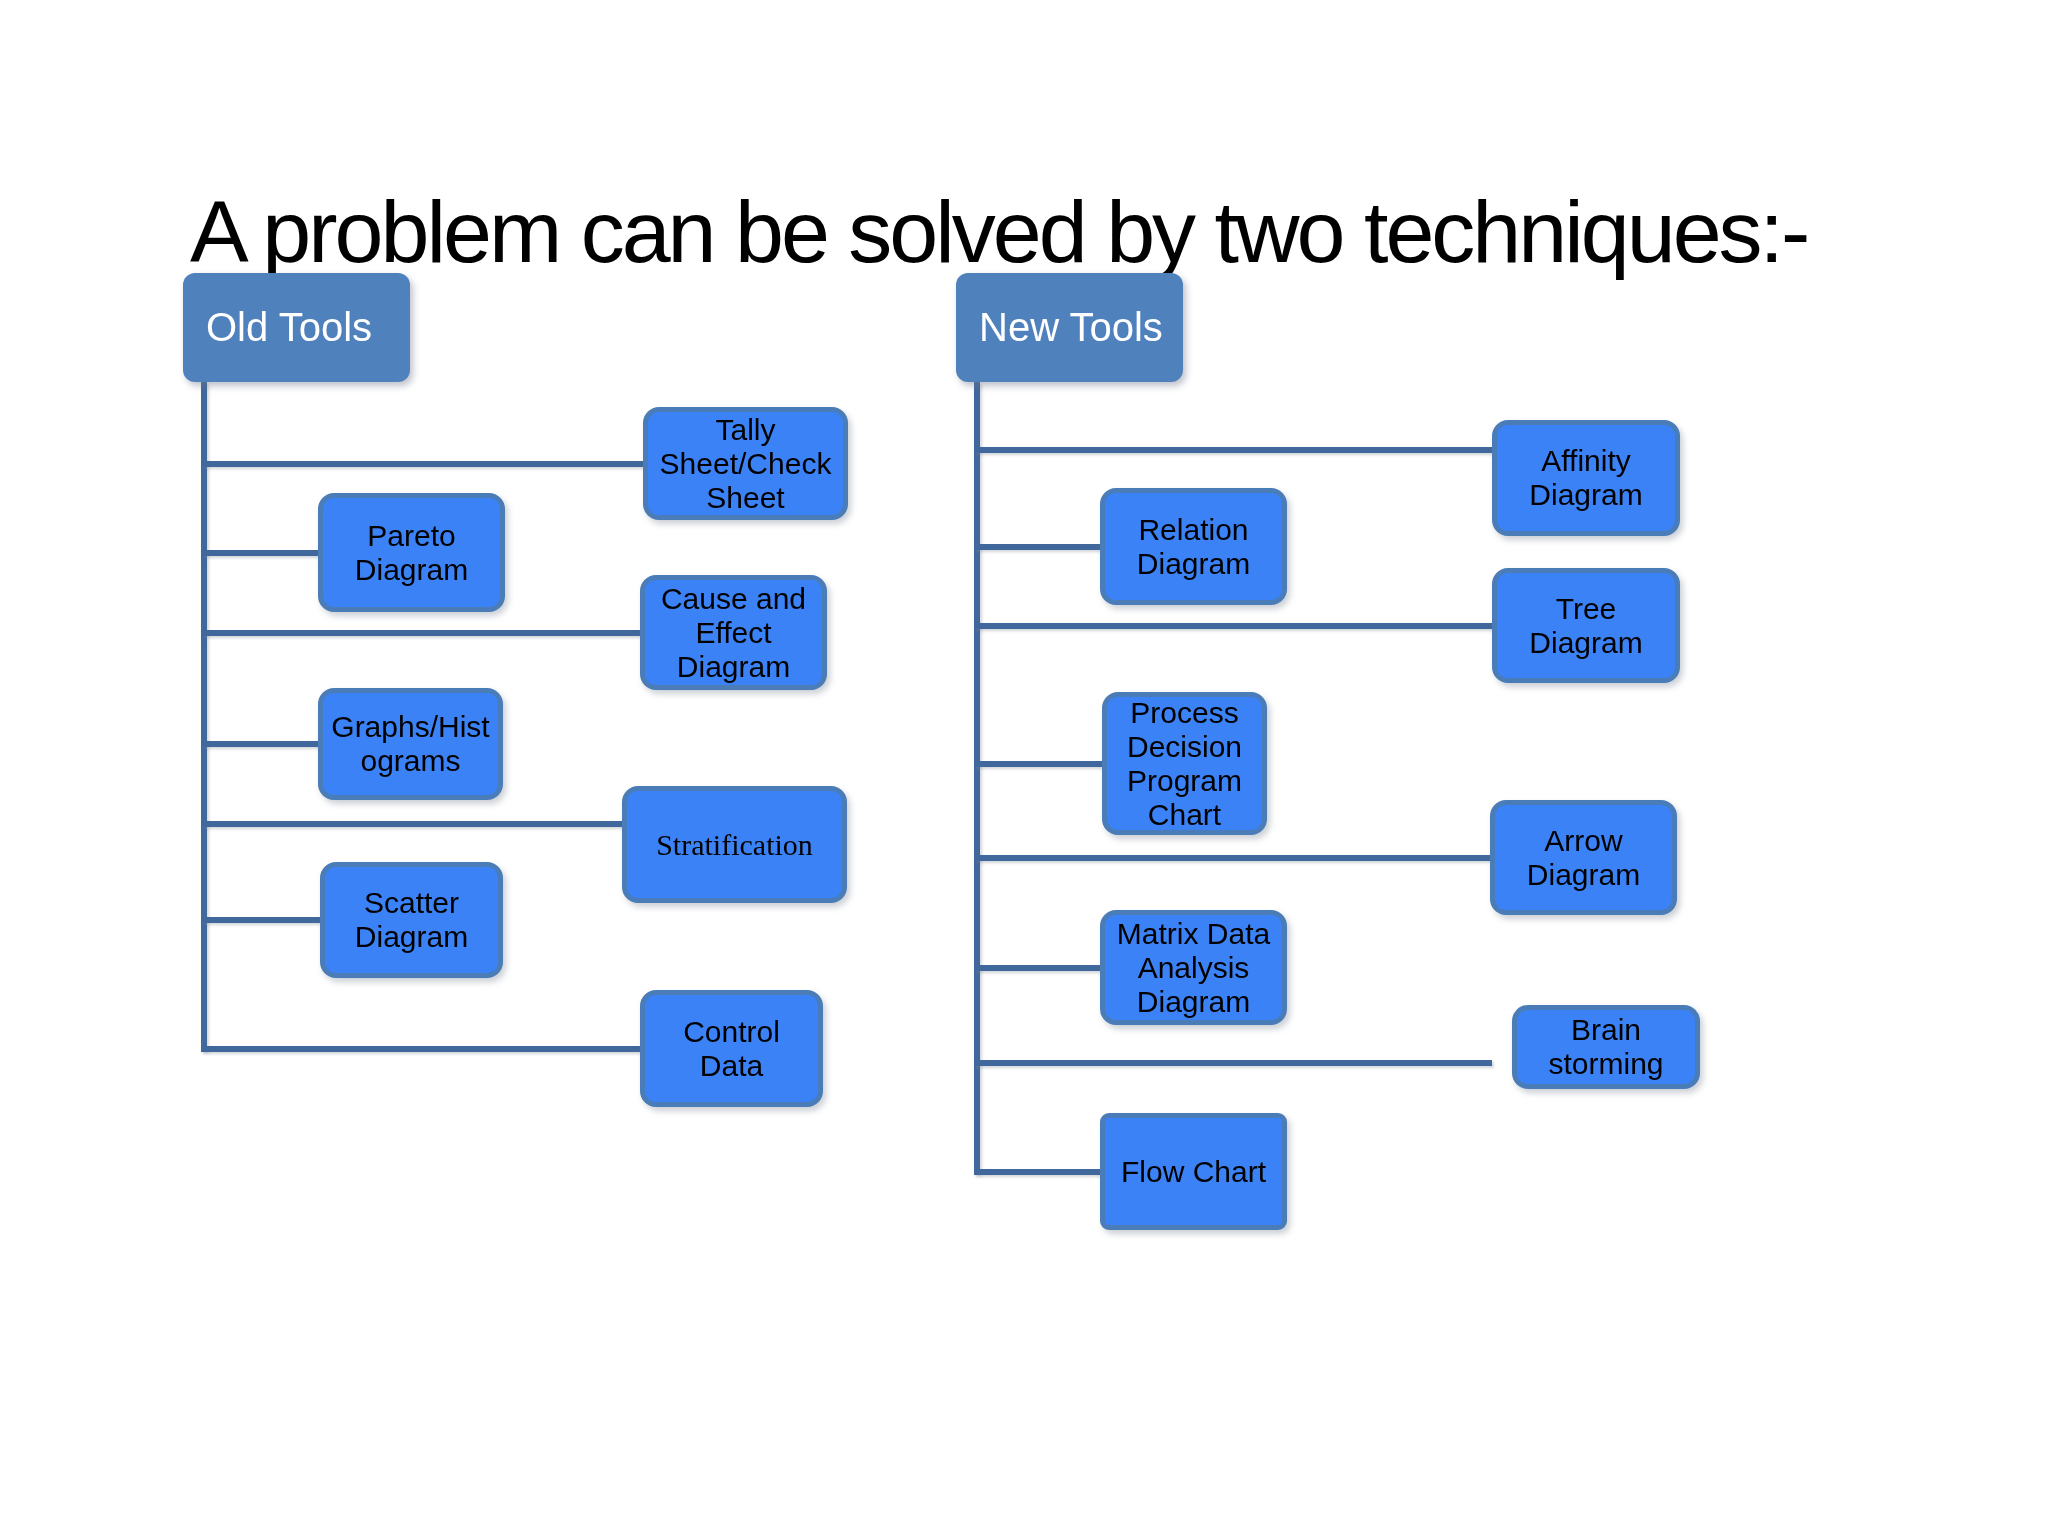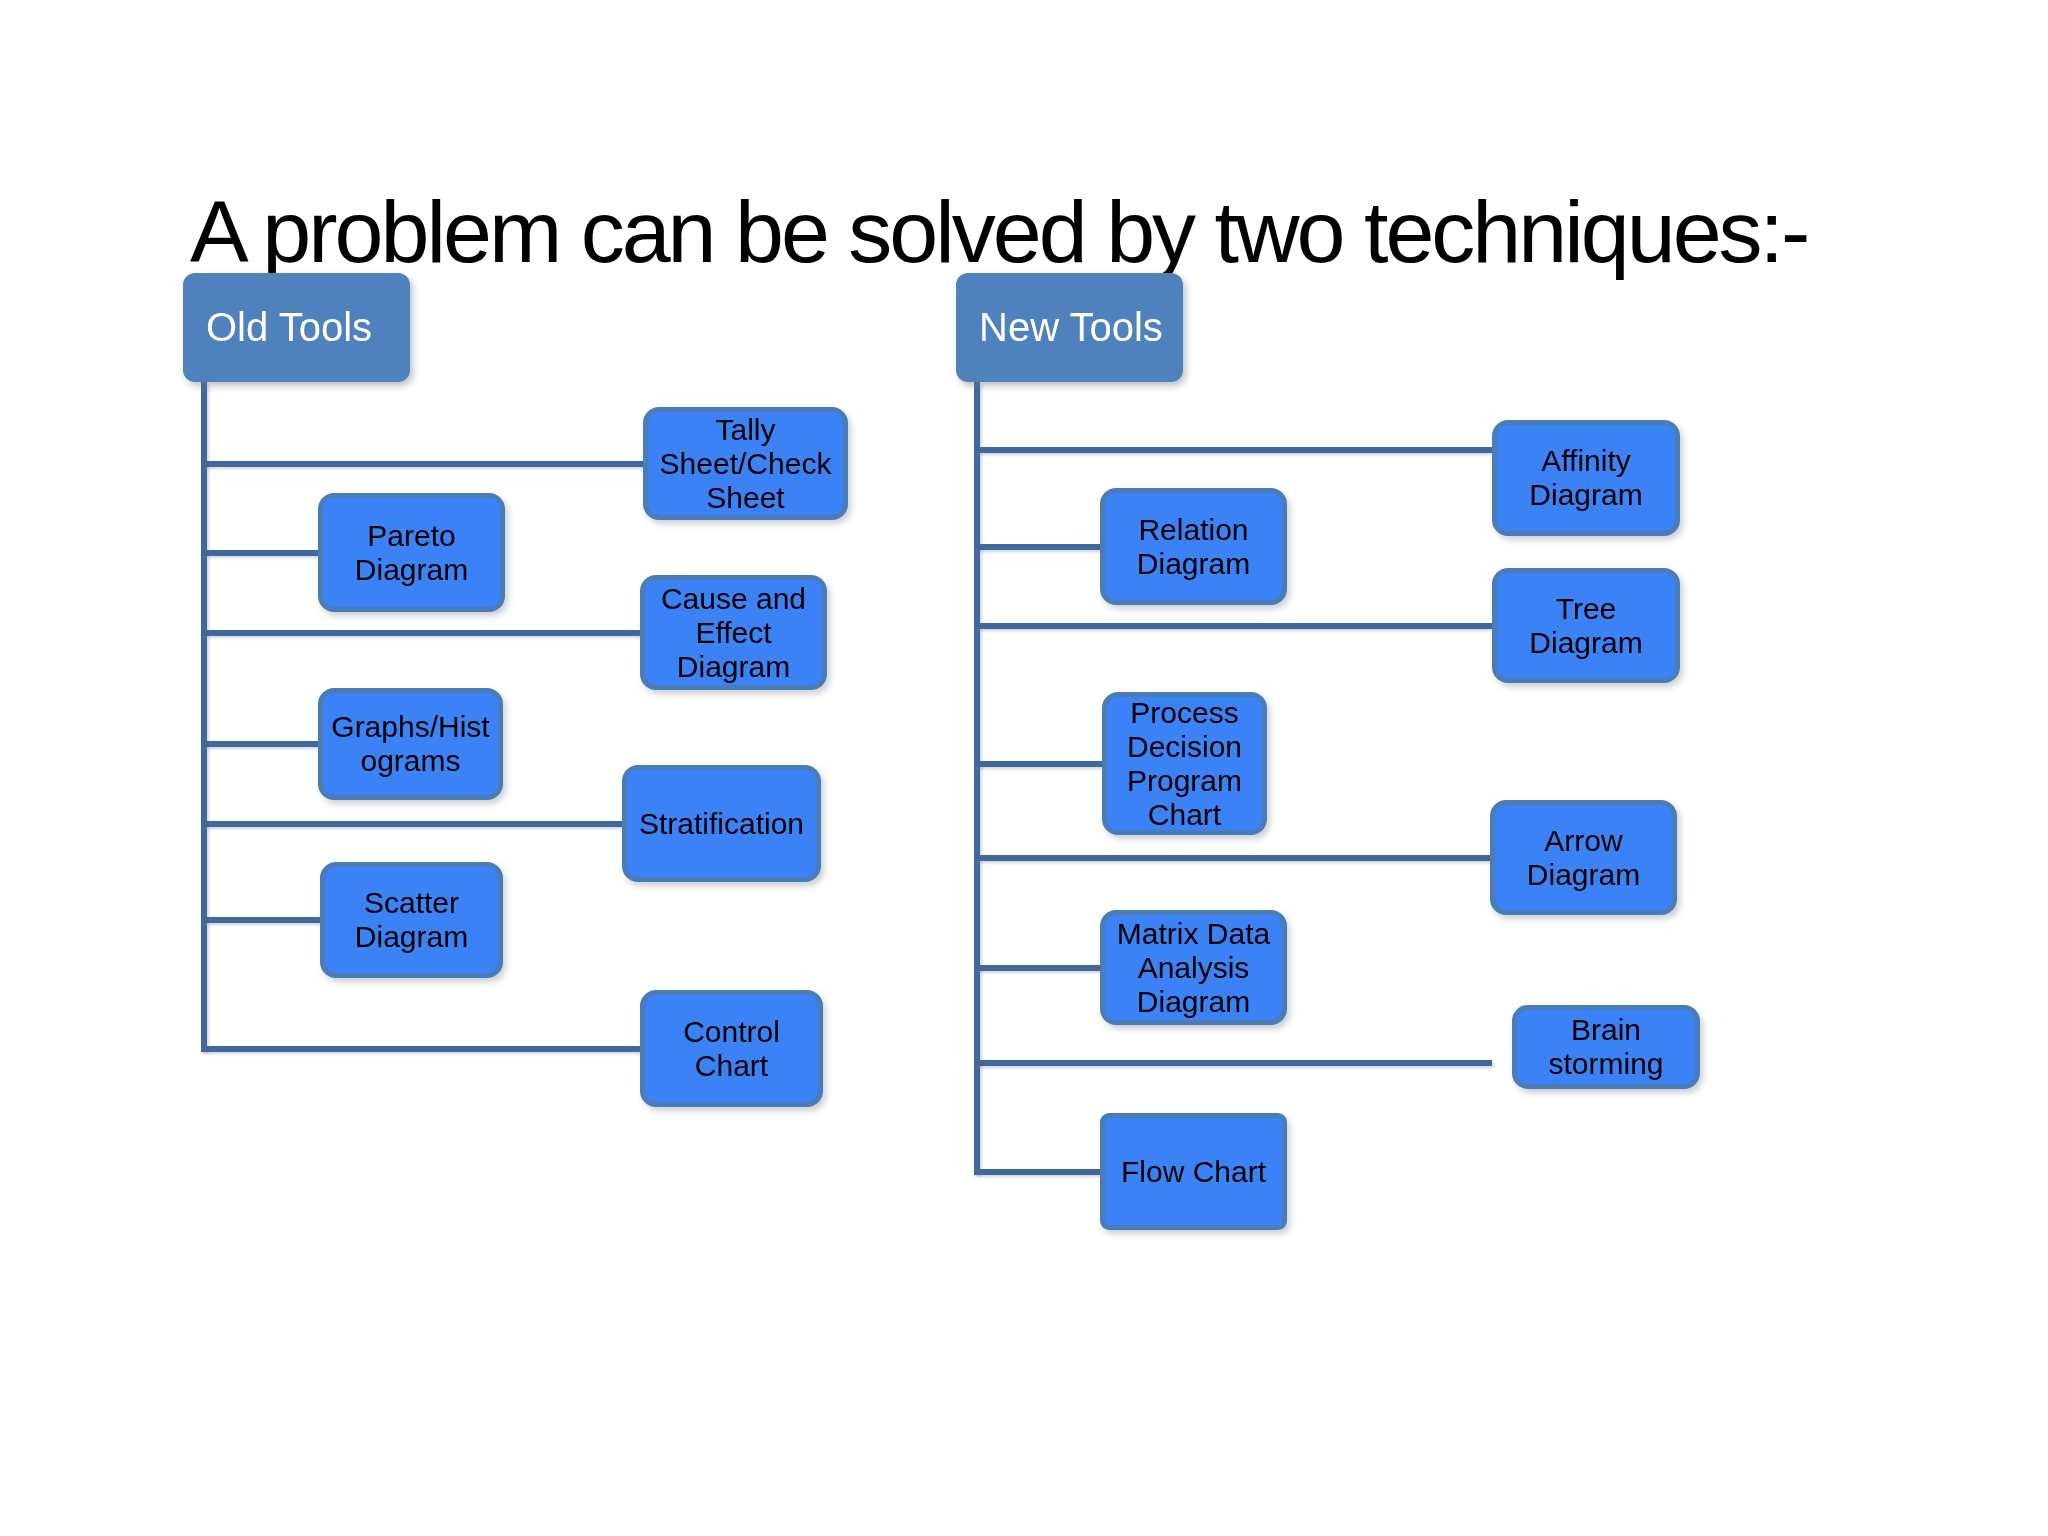--- a/index.html
+++ b/index.html
@@ -81,32 +81,32 @@
         <span>Cause and
 Effect
 Diagram</span>
       </div>
       <div class="line" style="left: 201px; top: 741px; width: 117px; height: 6px;"></div>
       <div class="box" style="left: 318px; top: 688px; width: 185px; height: 112px;">
         <span>Graphs/Hist
 ograms</span>
       </div>
       <div class="line" style="left: 201px; top: 821px; width: 421px; height: 6px;"></div>
-      <div class="box" style="left: 622px; top: 765px; width: 199px; height: 117px;">
+      <div class="box" style="left: 622px; top: 786px; width: 225px; height: 117px; font-family: Liberation Serif, serif;">
         <span>Stratification</span>
       </div>
       <div class="line" style="left: 201px; top: 917px; width: 119px; height: 6px;"></div>
       <div class="box" style="left: 320px; top: 862px; width: 183px; height: 116px;">
         <span>Scatter
 Diagram</span>
       </div>
       <div class="line" style="left: 201px; top: 1046px; width: 439px; height: 6px;"></div>
       <div class="box" style="left: 640px; top: 990px; width: 183px; height: 117px;">
         <span>Control
-Chart</span>
+Data</span>
       </div>
     </div>
   <div>
       <div class="line" style="left: 974px; top: 382px; width: 6px; height: 792px;"></div>
       <div class="header" style="left: 956px; top: 273px; width: 227px; height: 109px;">New Tools</div>
       <div class="line" style="left: 974px; top: 447px; width: 518px; height: 6px;"></div>
       <div class="box" style="left: 1492px; top: 392px; width: 188px; height: 116px; margin-top: 28px;">
         <span>Affinity
 Diagram</span>
       </div>

